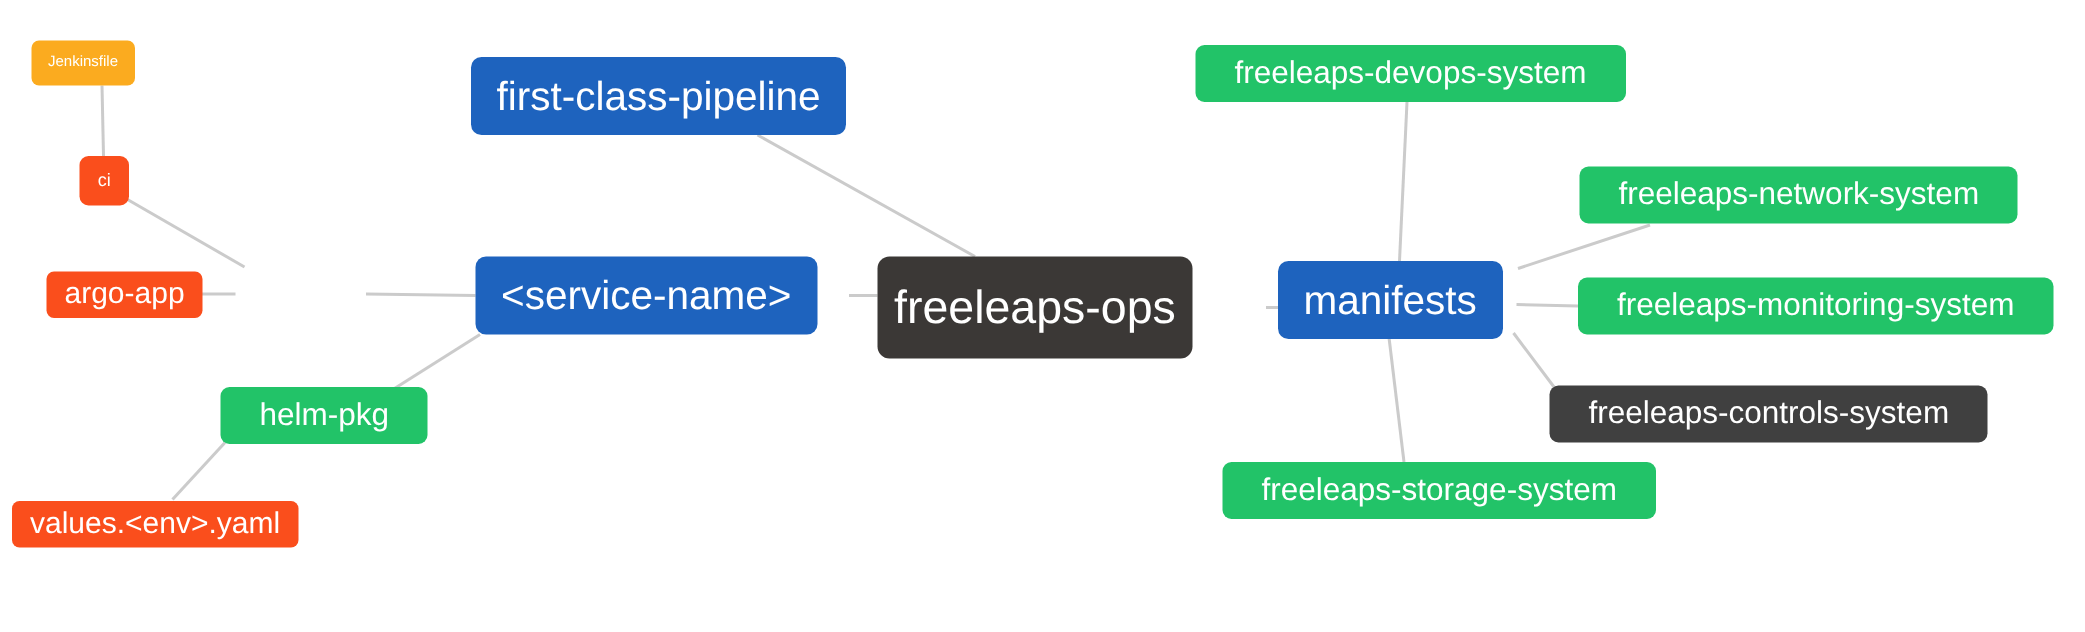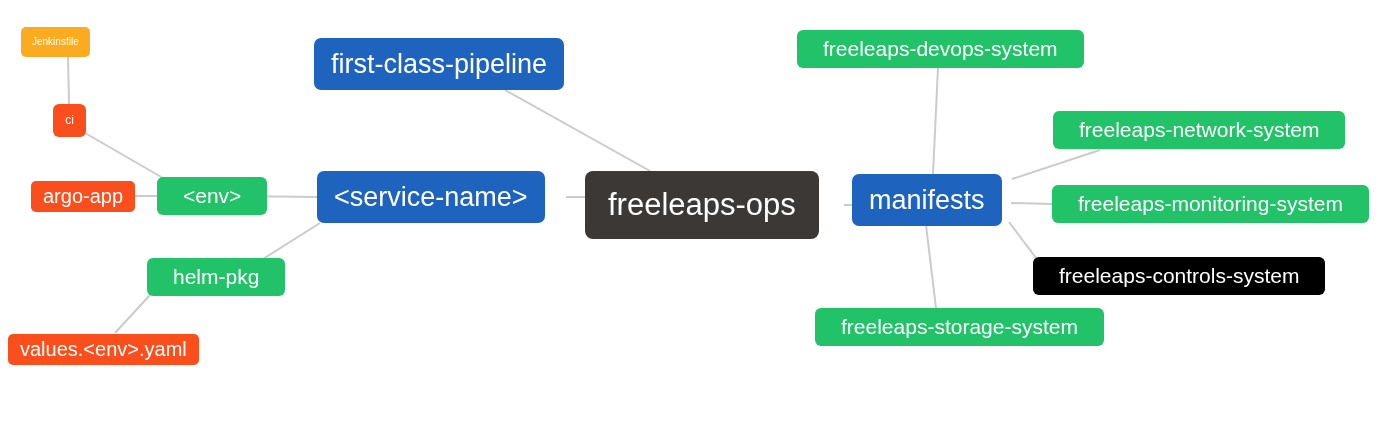--- a/index.html
+++ b/index.html
@@ -21,21 +21,21 @@
   .node {
     position: absolute;
     z-index: 1;
     color: #ffffff;
     white-space: nowrap;
     text-align: center;
     box-sizing: border-box;
     border-radius: 6px;
     cursor: default;
   }
-  .n-root   { height: 68px; line-height: 68px; font-size: 31px; padding: 0 23px; border-radius: 8px; }
+  .n-root   { height: 68px; line-height: 68px; font-size: 31px; padding: 0 11px; border-radius: 8px; }
   .n-branch { height: 52px; line-height: 52px; font-size: 27px; padding: 0 17px; border-radius: 7px; }
   .n-mid    { height: 38px; line-height: 38px; font-size: 21px; padding: 0 26px; }
   .n-small  { height: 31px; line-height: 31px; font-size: 20px; padding: 0 12px; border-radius: 5px; }
   .n-tiny   { height: 30px; line-height: 30px; font-size: 10px; padding: 0 11px; border-radius: 5px; }
   .n-ci     { height: 33px; line-height: 33px; font-size: 12px; width: 33px; padding: 0; }
 
   
   .p-jenkinsfile { left: 21px;   top: 27px;  }
   .p-ci          { left: 53px;   top: 104px; }
   .p-argo        { left: 31px;   top: 181px; }
@@ -73,37 +73,36 @@
     <line x1="1009" y1="222" x2="1036" y2="258"></line>
     <line x1="926" y1="225" x2="936" y2="308"></line>
   </svg>
 
   <div class="node n-tiny p-jenkinsfile" style="background-color: rgb(251, 171, 31);">Jenkinsfile</div>
 
   <div class="node n-ci p-ci" style="background-color: rgb(250, 78, 28);">ci</div>
 
   <div class="node n-small p-argo" style="background-color: rgb(250, 78, 28);">argo-app</div>
 
-  <div class="node n-mid p-env" style="background-color: rgb(34, 195, 104);">&lt;env&gt;</div>
 
   <div class="node n-mid p-helm" style="background-color: rgb(34, 195, 104);">helm-pkg</div>
 
   <div class="node n-small p-values" style="background-color: rgb(250, 78, 28);">values.&lt;env&gt;.yaml</div>
 
   <div class="node n-branch p-fcp" style="background-color: rgb(30, 99, 190);">first-class-pipeline</div>
 
   <div class="node n-branch p-svc" style="background-color: rgb(30, 99, 190);">&lt;service-name&gt;</div>
 
   <div class="node n-root p-root" style="background-color: rgb(59, 56, 54);">freeleaps-ops</div>
 
   <div class="node n-branch p-manifests" style="background-color: rgb(30, 99, 190);">manifests</div>
 
   <div class="node n-mid p-devops" style="background-color: rgb(34, 195, 104);">freeleaps-devops-system</div>
 
   <div class="node n-mid p-network" style="background-color: rgb(34, 195, 104);">freeleaps-network-system</div>
 
   <div class="node n-mid p-monitoring" style="background-color: rgb(34, 195, 104);">freeleaps-monitoring-system</div>
 
-  <div class="node n-mid p-controls" style="background-color: #000000;">freeleaps-controls-system</div>
+  <div class="node n-mid p-controls" style="background-color: #404040;">freeleaps-controls-system</div>
 
   <div class="node n-mid p-storage" style="background-color: rgb(34, 195, 104);">freeleaps-storage-system</div>
 
 </div>
 
 </body></html>

